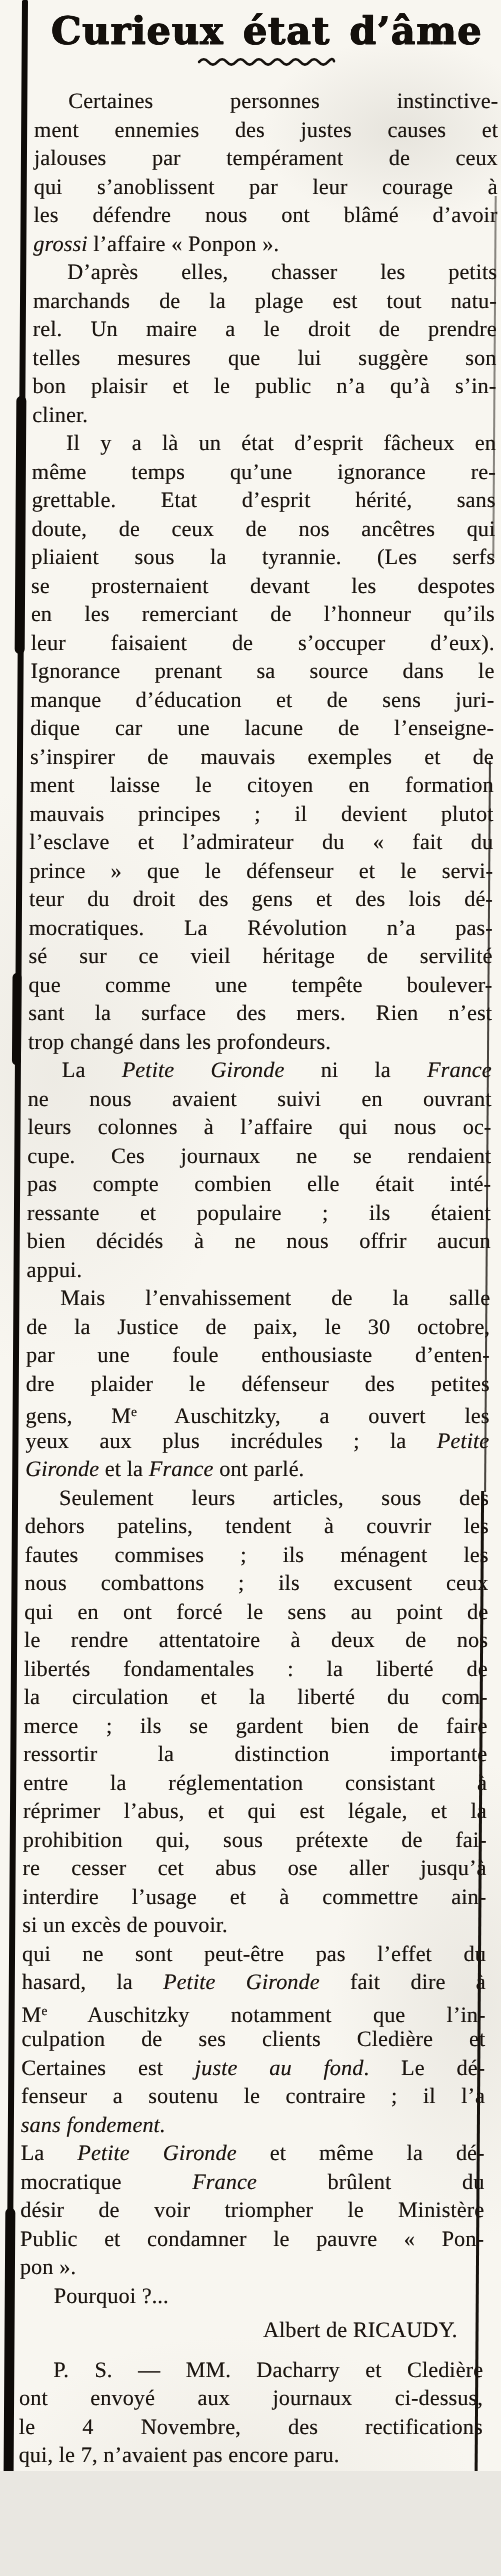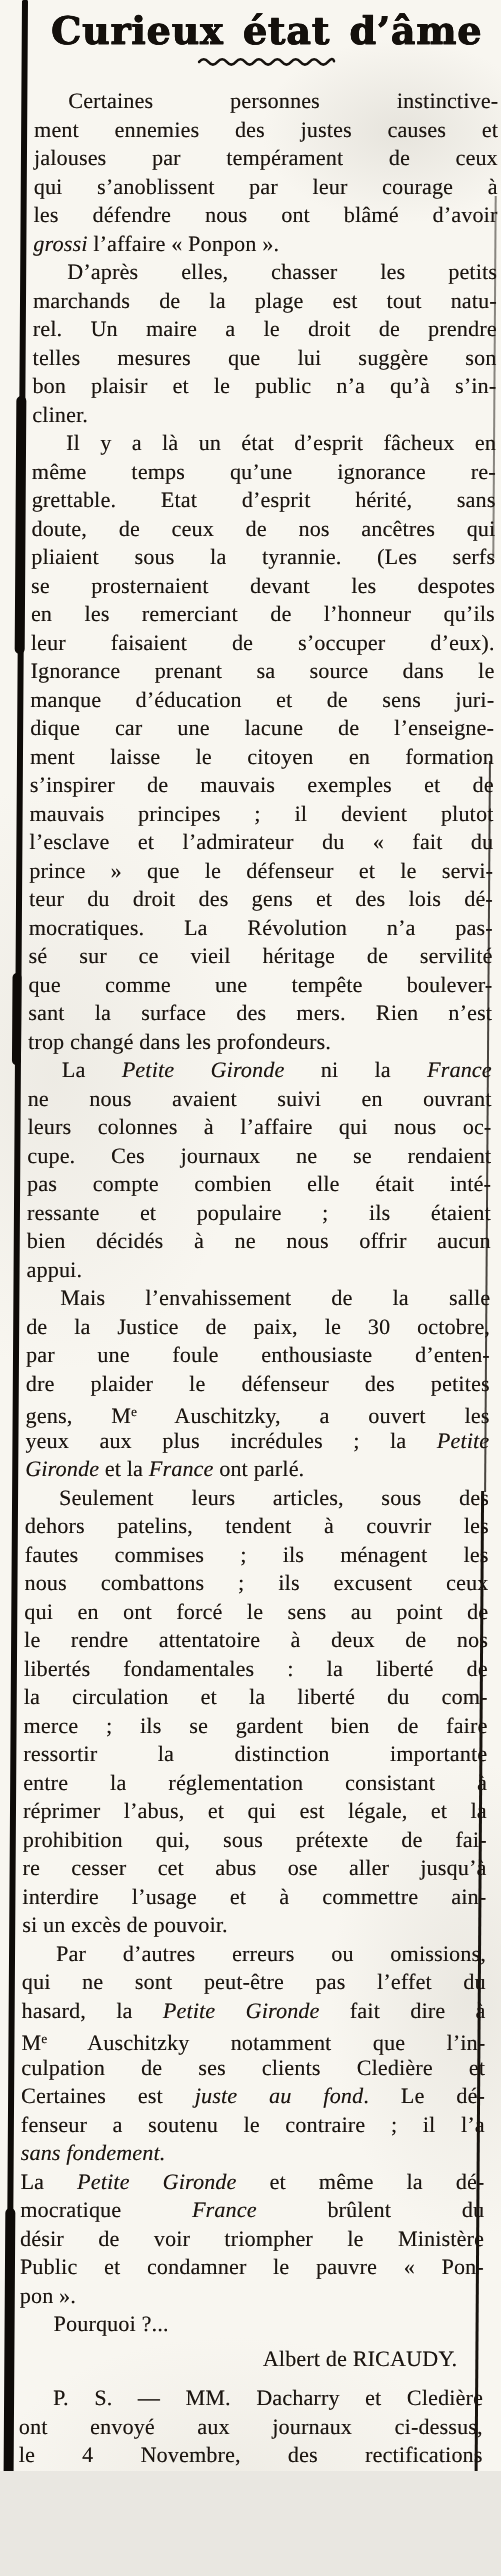--- a/index.html
+++ b/index.html
@@ -82,22 +82,22 @@
           <div class="line"><span>même temps qu’une ignorance re-</span></div>
           <div class="line"><span>grettable. Etat d’esprit hérité, sans</span></div>
           <div class="line"><span>doute, de ceux de nos ancêtres qui</span></div>
           <div class="line"><span>pliaient sous la tyrannie. (Les serfs</span></div>
           <div class="line"><span>se prosternaient devant les despotes</span></div>
           <div class="line"><span>en les remerciant de l’honneur qu’ils</span></div>
           <div class="line"><span>leur faisaient de s’occuper d’eux).</span></div>
           <div class="line"><span>Ignorance prenant sa source dans le</span></div>
           <div class="line"><span>manque d’éducation et de sens juri-</span></div>
           <div class="line"><span>dique car une lacune de l’enseigne-</span></div>
+          <div class="line"><span>s’inspirer de mauvais exemples et de</span></div>
           <div class="line"><span>ment laisse le citoyen en formation</span></div>
-          <div class="line"><span>s’inspirer de mauvais exemples et de</span></div>
           <div class="line"><span>mauvais principes ; il devient plutot</span></div>
           <div class="line"><span>l’esclave et l’admirateur du « fait du</span></div>
           <div class="line"><span>prince » que le défenseur et le servi-</span></div>
           <div class="line"><span>teur du droit des gens et des lois dé-</span></div>
           <div class="line"><span>mocratiques. La Révolution n’a pas-</span></div>
           <div class="line"><span>sé sur ce vieil héritage de servilité</span></div>
           <div class="line"><span>que comme une tempête boulever-</span></div>
           <div class="line"><span>sant la surface des mers. Rien n’est</span></div>
           <div class="line end"><span>trop changé dans les profondeurs.</span></div>
           <div class="line indent"><span>La </span><span class="it">Petite Gironde</span><span> ni la </span><span class="it">France</span></div>
@@ -124,21 +124,20 @@
           <div class="line"><span>libertés fondamentales : la liberté de</span></div>
           <div class="line"><span>la circulation et la liberté du com-</span></div>
           <div class="line"><span>merce ; ils se gardent bien de faire</span></div>
           <div class="line"><span>ressortir la distinction importante</span></div>
           <div class="line"><span>entre la réglementation consistant à</span></div>
           <div class="line"><span>réprimer l’abus, et qui est légale, et la</span></div>
           <div class="line"><span>prohibition qui, sous prétexte de fai-</span></div>
           <div class="line"><span>re cesser cet abus ose aller jusqu’à</span></div>
           <div class="line"><span>interdire l’usage et à commettre ain-</span></div>
           <div class="line end"><span>si un excès de pouvoir.</span></div>
-          <div class="line indent"><span>Par d’autres erreurs ou omissions,</span></div>
           <div class="line"><span>qui ne sont peut-être pas l’effet du</span></div>
           <div class="line"><span>hasard, la </span><span class="it">Petite Gironde</span><span> fait dire à</span></div>
           <div class="line"><span>M</span><span class="sup">e</span><span> Auschitzky notamment que l’in-</span></div>
           <div class="line"><span>culpation de ses clients Cledière et</span></div>
           <div class="line"><span>Certaines est </span><span class="it">juste au fond</span><span>. Le dé-</span></div>
           <div class="line"><span>fenseur a soutenu le contraire ; il l’a</span></div>
           <div class="line end"><span class="it">sans fondement.</span></div>
           <div class="line"><span>La </span><span class="it">Petite Gironde</span><span> et même la dé-</span></div>
           <div class="line"><span>mocratique </span><span class="it">France</span><span> brûlent du</span></div>
           <div class="line"><span>désir de voir triompher le Ministère</span></div>

